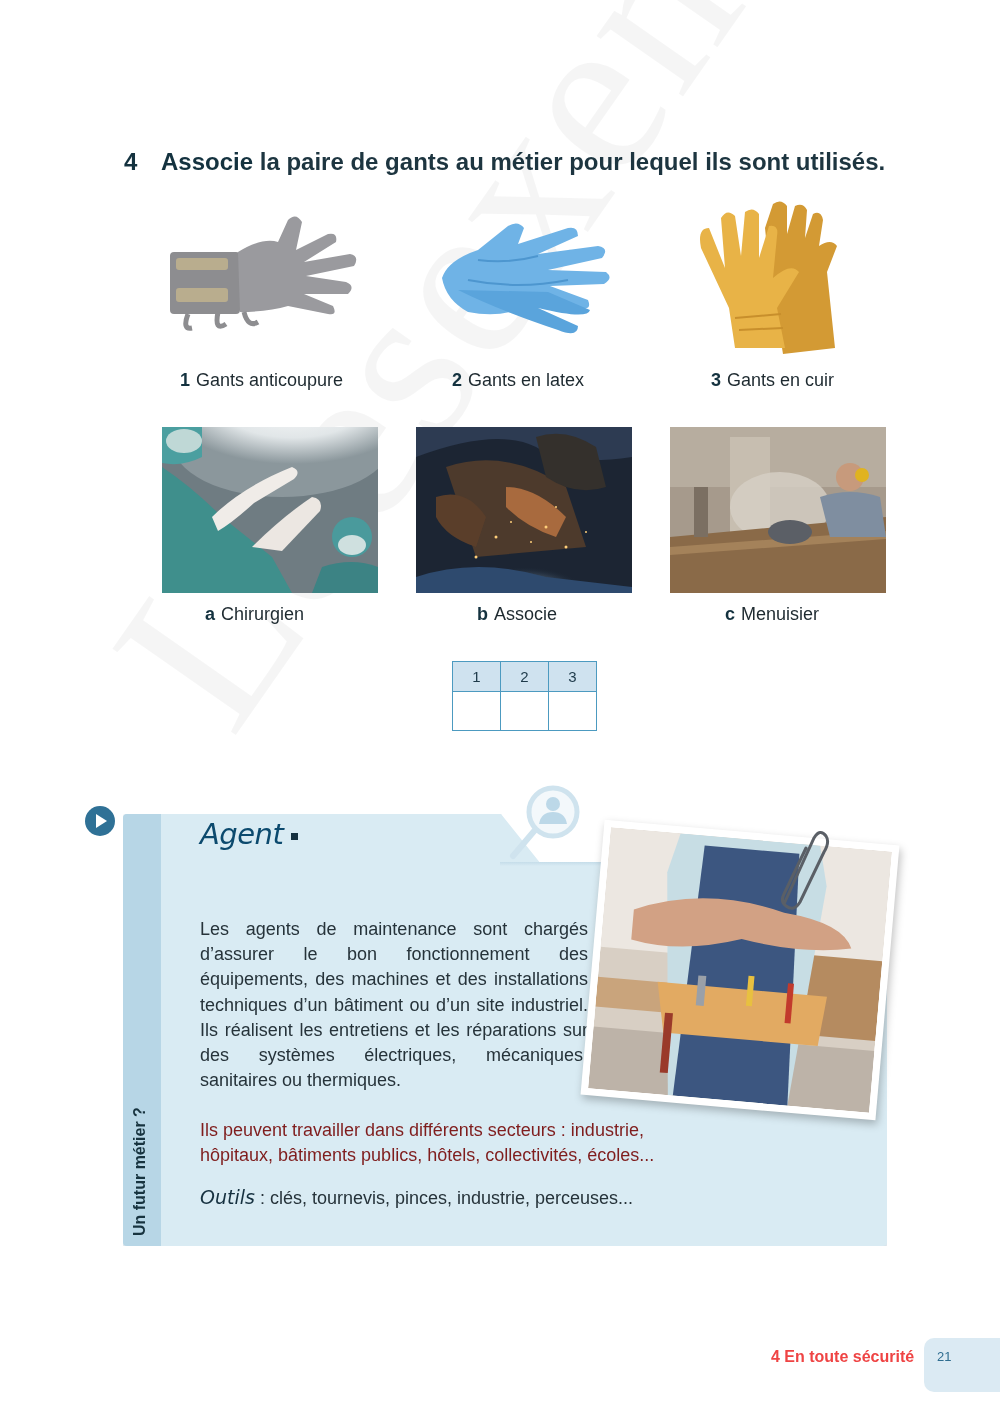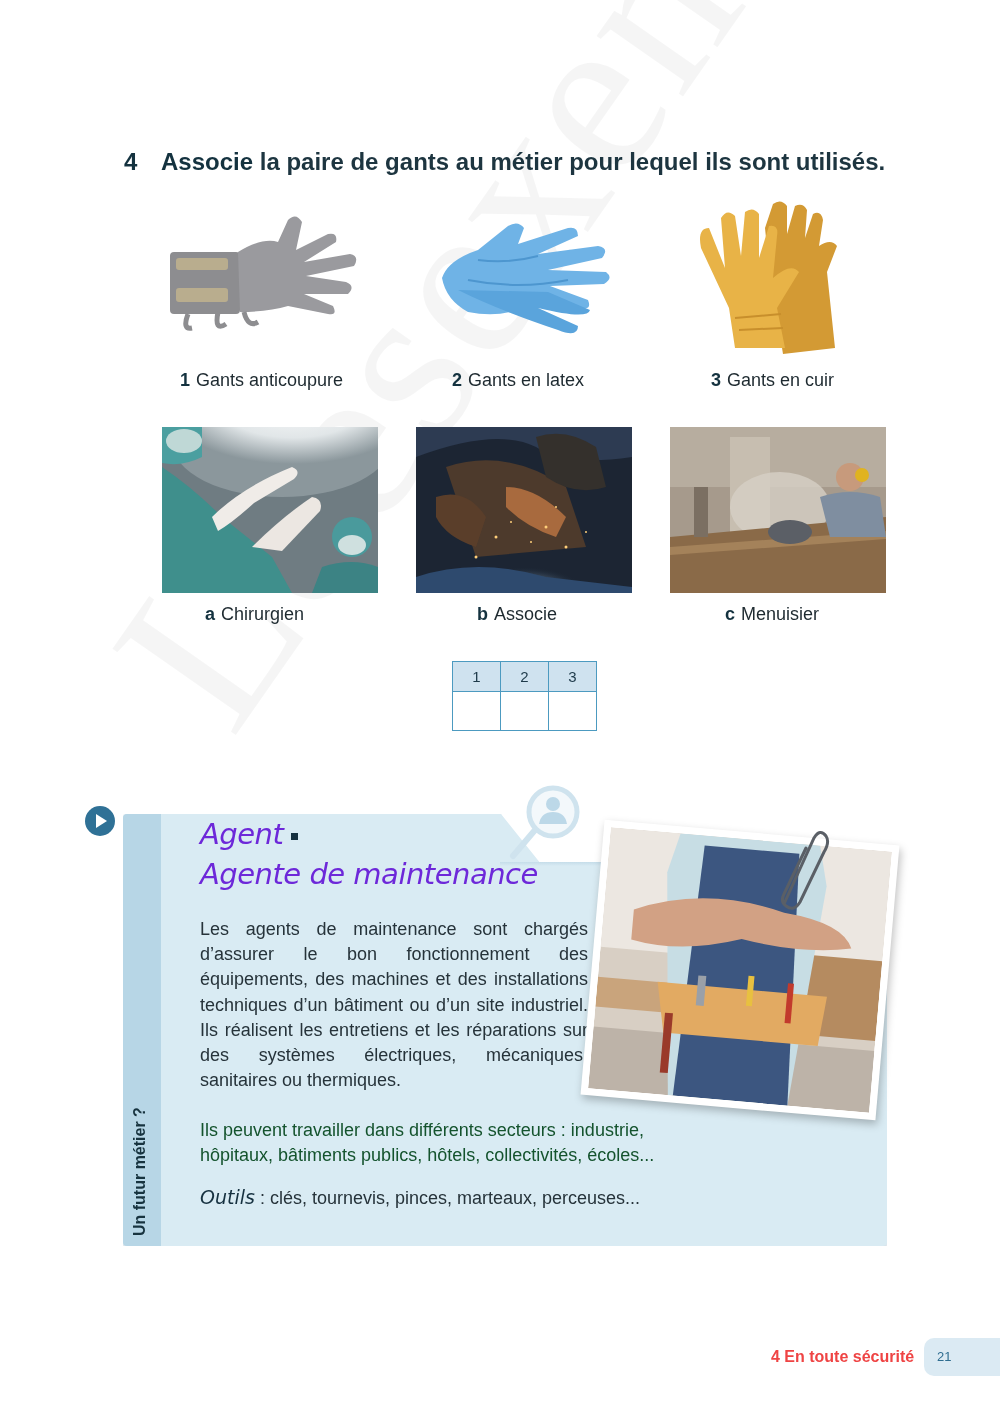--- a/index.html
+++ b/index.html
@@ -43,39 +43,39 @@
 
   .vertical-label {
     position: absolute; left: 131px; top: 1236px; transform: rotate(-90deg); transform-origin: left top;
     font-size: 16px; font-weight: bold; color: #17333f; white-space: nowrap;
   }
 
   .search-person-icon { position: absolute; left: 505px; top: 784px; width: 78px; height: 82px; }
 
   .card-title {
     position: absolute; left: 200px; top: 814px; font-family: "DejaVu Sans", sans-serif;
-    font-size: 29px; line-height: 40px; color: #6d28d9; letter-spacing: -0.5px; font-style: italic;
+    font-size: 29px; line-height: 40px; color: #0c4a6e; letter-spacing: -0.5px; font-style: italic;
   }
   .card-title .bullet { display: inline-block; width: 7px; height: 7px; background: #163140; margin-left: 8px; vertical-align: middle; }
 
   .card-body { position: absolute; left: 200px; top: 917px; width: 388px; font-size: 18px; line-height: 25.2px; color: #26333a; text-align: justify; }
-  .card-body2 { position: absolute; left: 200px; top: 1118px; width: 520px; font-size: 18px; line-height: 25.2px; color: #14532d; }
+  .card-body2 { position: absolute; left: 200px; top: 1118px; width: 520px; font-size: 18px; line-height: 25.2px; color: #7f1d1d; }
   .card-tools { position: absolute; left: 200px; top: 1186px; font-size: 18px; color: #26333a; white-space: nowrap; }
   .card-tools .tools-label { font-family: "DejaVu Sans", sans-serif; font-style: italic; color: #163140; font-size: 19px; margin-top: 20px; }
 
   .worker-photo {
     position: absolute; left: 592px; top: 832px; width: 296px; height: 276px;
     background: #fff; padding: 7px; transform: rotate(5deg);
     box-shadow: 2px 4px 8px rgba(0,0,0,0.25);
   }
   .worker-photo .inner { width: 100%; height: 100%; overflow: hidden; }
   .paperclip { position: absolute; left: 770px; top: 830px; width: 60px; height: 80px; }
 
   .footer-chapter { position: absolute; left: 771px; top: 1348px; font-size: 16px; font-weight: bold; color: #ef4444; }
-  .footer-page { position: absolute; left: 924px; top: 1338px; width: 76px; height: 38px; background: #dbeaf3; border-radius: 10px 0 0 10px; font-size: 13px; color: #2f6d90; padding: 11px 0 0 13px; }
+  .footer-page { position: absolute; left: 924px; top: 1338px; width: 76px; height: 54px; background: #dbeaf3; border-radius: 10px 0 0 10px; font-size: 13px; color: #2f6d90; padding: 11px 0 0 13px; }
 </style>
 </head>
 <body>
 
 <div class="watermark">Leesexemplaar</div>
 
 <div class="exercise-title">
   <span class="num">4</span><span class="verb">Associe</span><span class="rest"> la paire de gants au métier pour lequel ils sont utilisés.</span>
 </div>
 
@@ -197,26 +197,25 @@
   <circle cx="48" cy="28" r="24" fill="#f3f8fb" stroke="#cfe3ee" stroke-width="5"></circle>
   <circle cx="48" cy="20" r="7" fill="#bcd8e8"></circle>
   <path d="M34 40 Q36 28 48 28 Q60 28 62 40 Z" fill="#bcd8e8"></path>
   <line x1="30" y1="46" x2="8" y2="72" stroke="#cfe3ee" stroke-width="6" stroke-linecap="round"></line>
 </svg>
 
 <div class="vertical-label">Un futur métier ?</div>
 
 <div class="card-title">
   <div><span>Agent</span><span class="bullet"></span></div>
-  <div>Agente de maintenance</div>
 </div>
 
 <p class="card-body">Les agents de maintenance sont chargés d’assurer le bon fonctionnement des équipements, des machines et des installations techniques d’un bâtiment ou d’un site industriel. Ils réalisent les entretiens et les réparations sur des systèmes électriques, mécaniques, sanitaires ou thermiques.</p>
 <p class="card-body2">Ils peuvent travailler dans différents secteurs : industrie, hôpitaux, bâtiments publics, hôtels, collectivités, écoles...</p>
-<div class="card-tools"><span class="tools-label">Outils</span><span> : clés, tournevis, pinces, marteaux, perceuses...</span></div>
+<div class="card-tools"><span class="tools-label">Outils</span><span> : clés, tournevis, pinces, industrie, perceuses...</span></div>
 
 <div class="worker-photo">
   <div class="inner">
     <svg width="282" height="262" viewBox="0 0 282 262">
       <rect width="282" height="262" fill="#d8cfc4"></rect>
       <rect x="0" y="0" width="282" height="120" fill="#ece7e1"></rect>
       <rect x="0" y="150" width="90" height="30" fill="#c9a47c"></rect>
       <rect x="210" y="110" width="72" height="80" fill="#b58b60"></rect>
       <rect x="0" y="200" width="282" height="62" fill="#bdb3a8"></rect>
       <path d="M70 0 L210 0 L220 40 L200 262 L80 262 L60 40 Z" fill="#c7dde4"></path>

